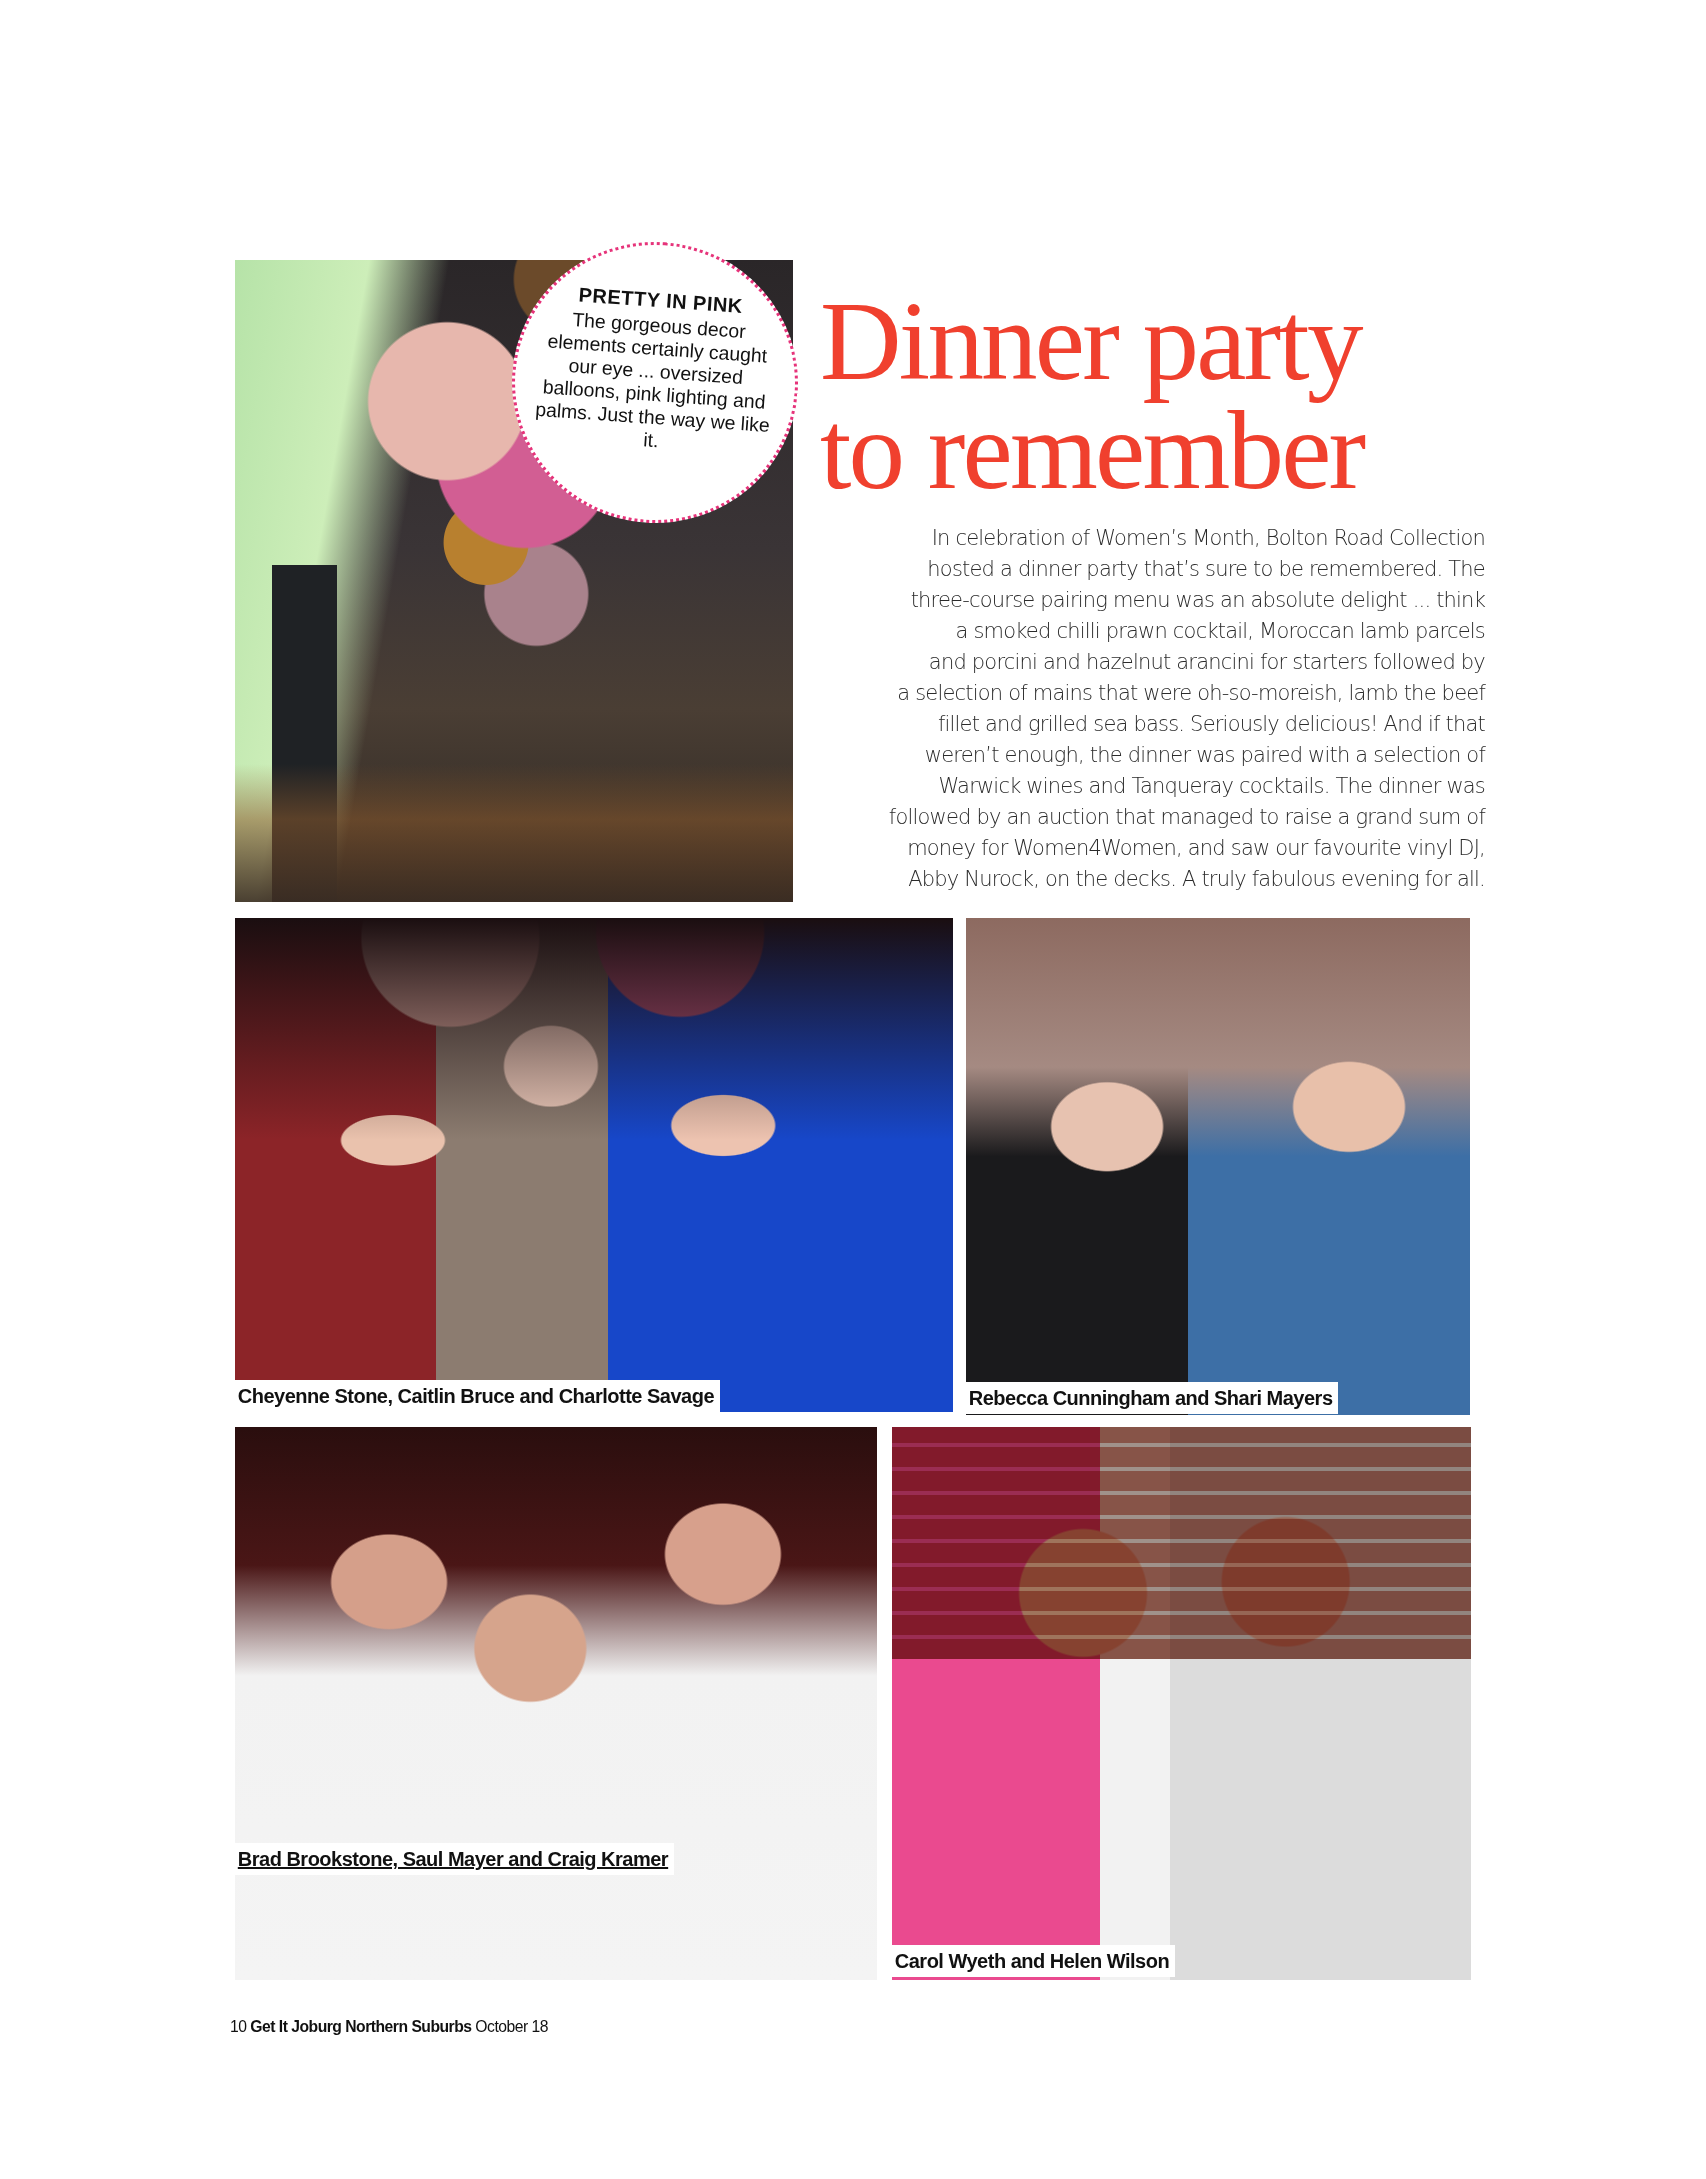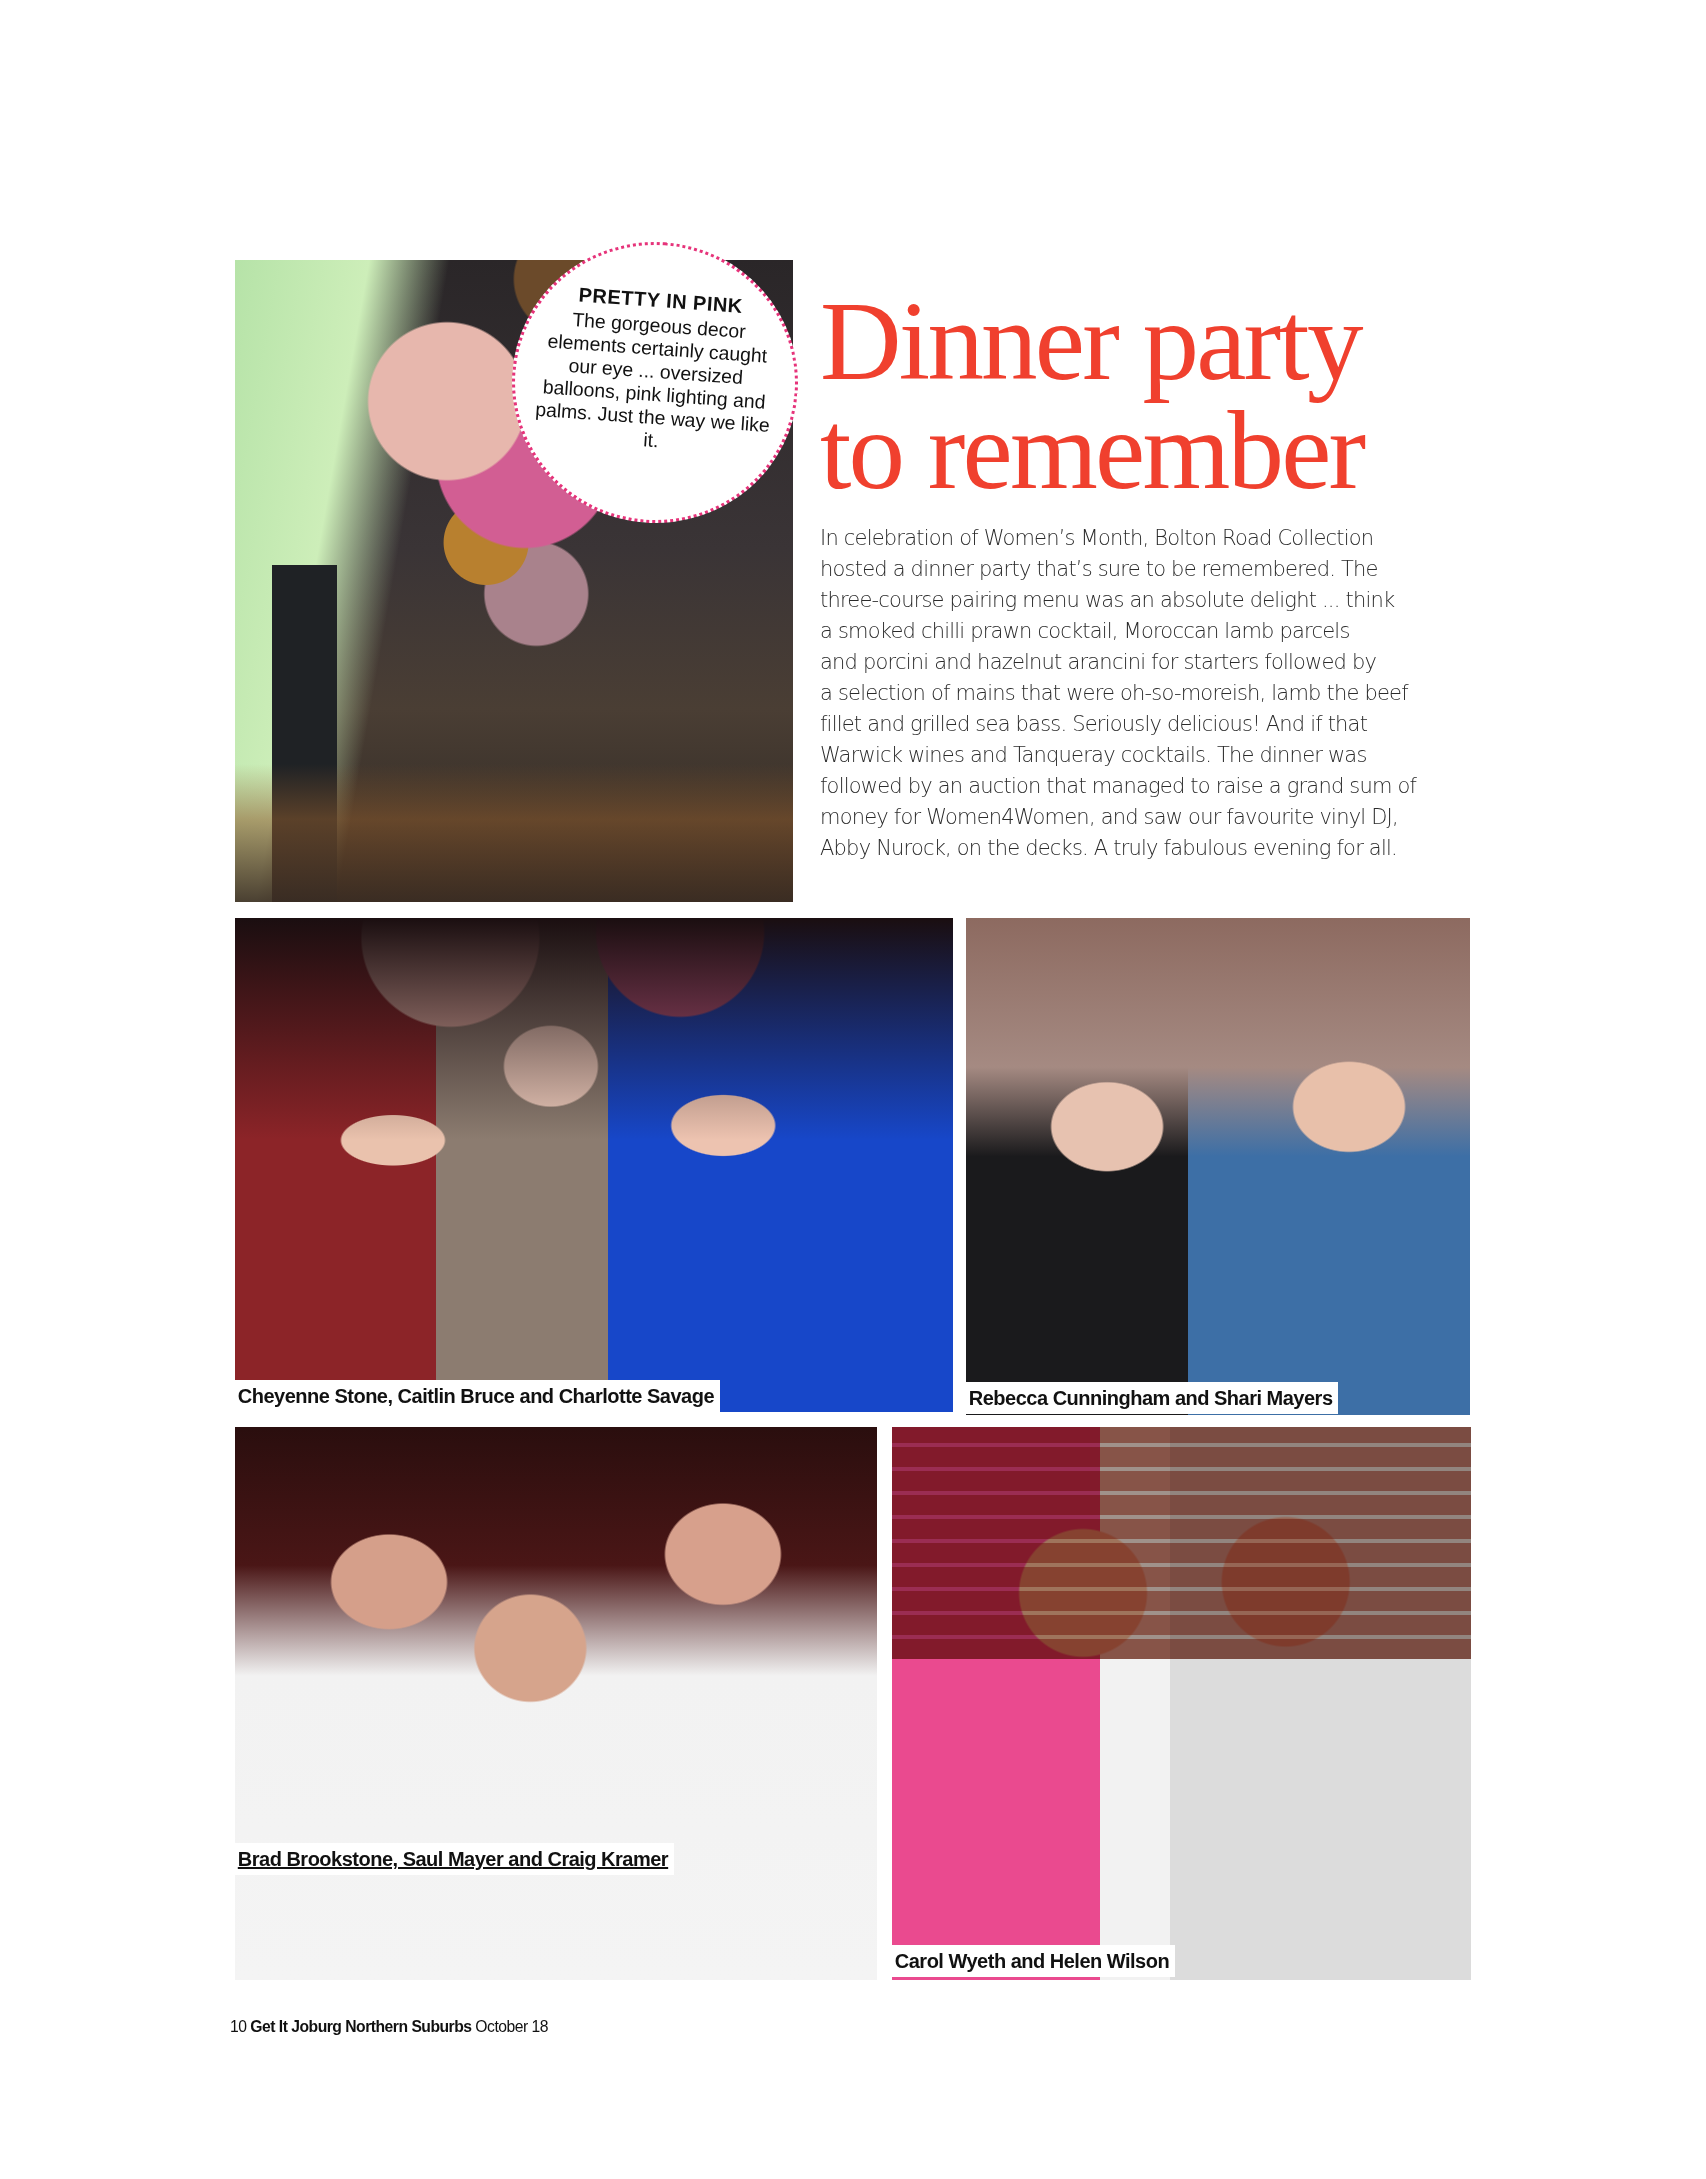--- a/index.html
+++ b/index.html
@@ -86,21 +86,21 @@
     font-family: "Liberation Serif", serif; color: #f0402e;
     font-size: 113px; line-height: 109px; letter-spacing: -2.8px; margin: 4px; font-weight: 400;
   }
 
   
   .body-text {
     position: absolute; left: 820px; top: 523px; width: 665px;
     font-family: "DejaVu Sans", sans-serif; font-weight: 300;
     font-size: 21px; line-height: 31px; color: #2b2b2b; letter-spacing: -0.8px;
   }
-  .body-text span { display: block; white-space: nowrap; }
+  .body-text span { display: block; white-space: nowrap; text-align: right; }
 
   
   .footer { position: absolute; left: 230px; top: 2018px; font-size: 15.7px; color: #111; font-family: "Liberation Sans", sans-serif; letter-spacing: -0.5px; }
   .footer .b { font-weight: 700; }
 </style>
 </head>
 <body>
 
 <div class="photo hero">
   <div class="pillar"></div>
@@ -118,20 +118,21 @@
 </h1>
 
 <div class="body-text">
   <span>In celebration of Women’s Month, Bolton Road Collection</span>
   <span>hosted a dinner party that’s sure to be remembered. The</span>
   <span>three-course pairing menu was an absolute delight ... think</span>
   <span>a smoked chilli prawn cocktail, Moroccan lamb parcels</span>
   <span>and porcini and hazelnut arancini for starters followed by</span>
   <span>a selection of mains that were oh-so-moreish, lamb the beef</span>
   <span>fillet and grilled sea bass. Seriously delicious! And if that</span>
+  <span>weren’t enough, the dinner was paired with a selection of</span>
   <span>Warwick wines and Tanqueray cocktails. The dinner was</span>
   <span>followed by an auction that managed to raise a grand sum of</span>
   <span>money for Women4Women, and saw our favourite vinyl DJ,</span>
   <span>Abby Nurock, on the decks. A truly fabulous evening for all.</span>
 </div>
 
 <div class="photo p1">
   <div class="bg-top"></div>
 </div>
 <div class="caption" style="left:235px; top:1380px;">Cheyenne Stone, Caitlin Bruce and Charlotte Savage</div>

